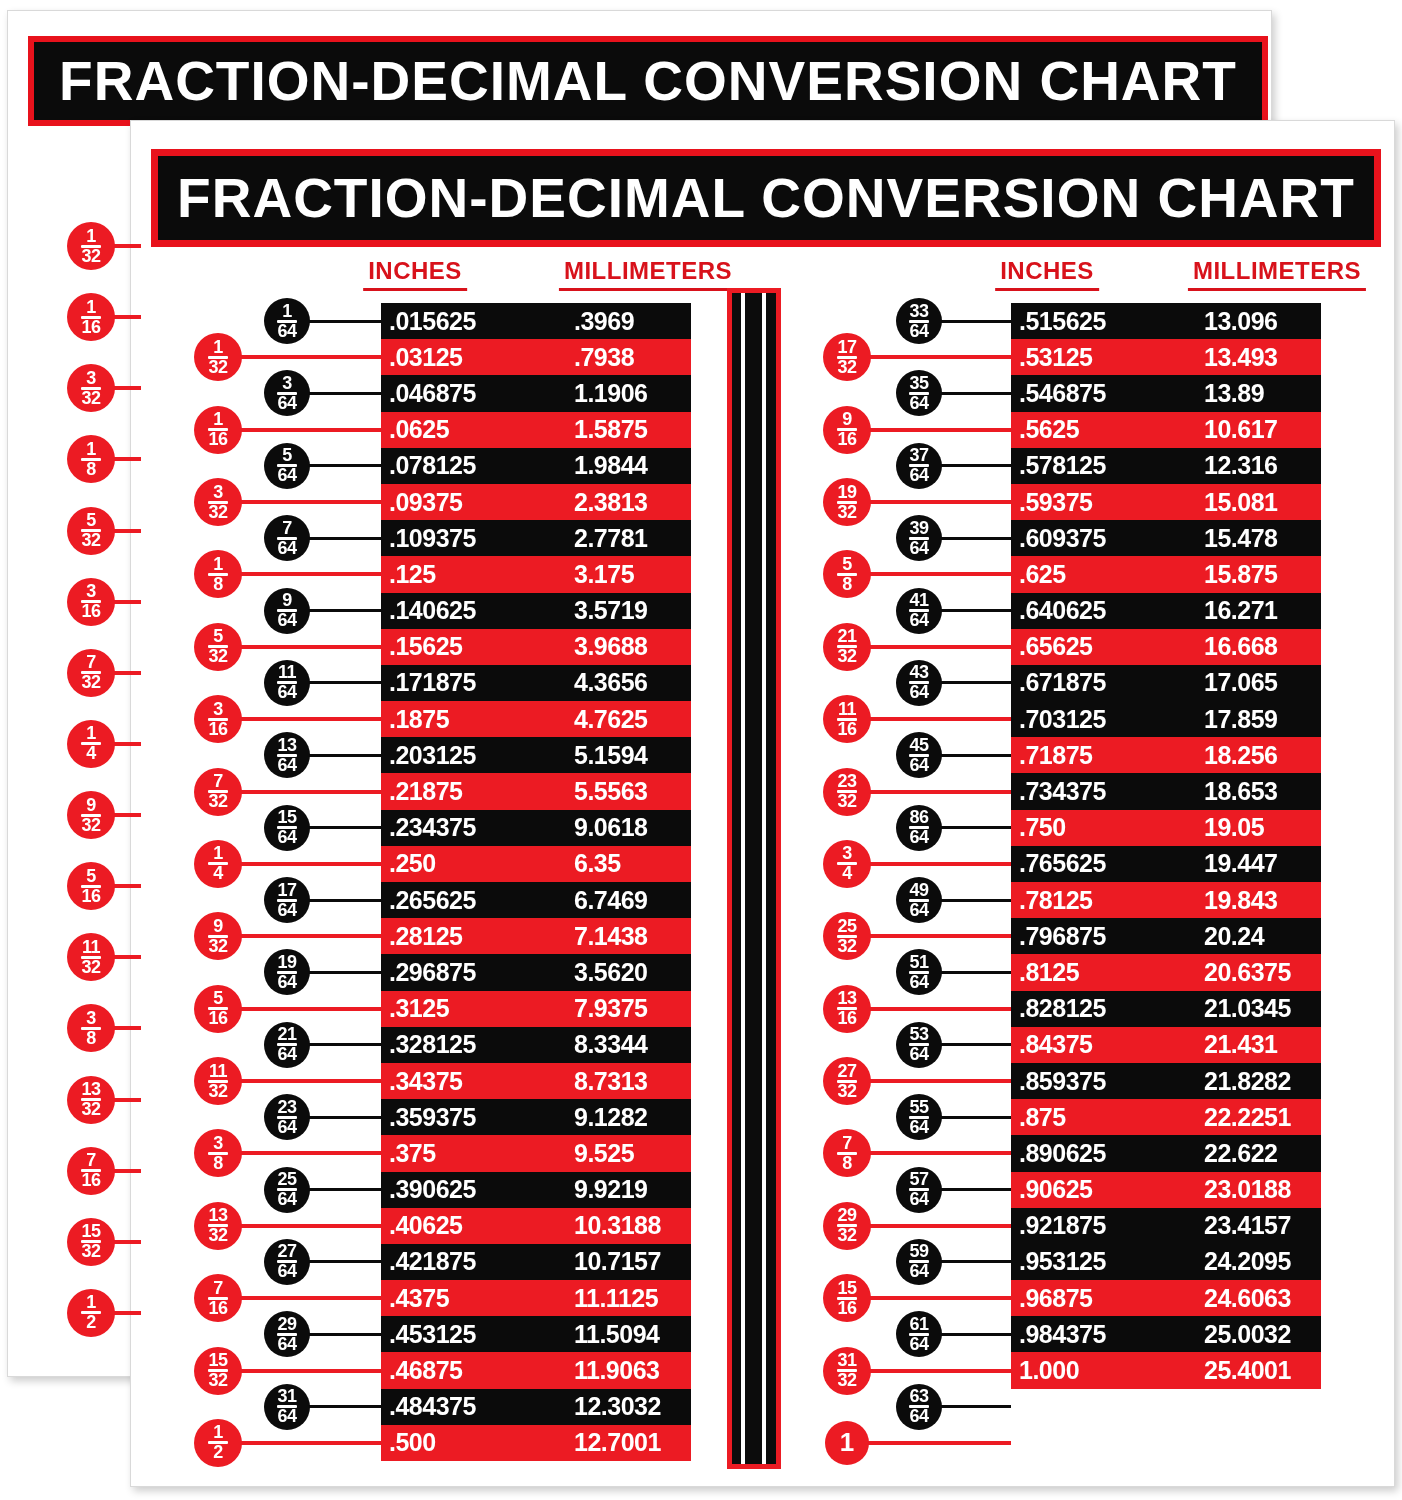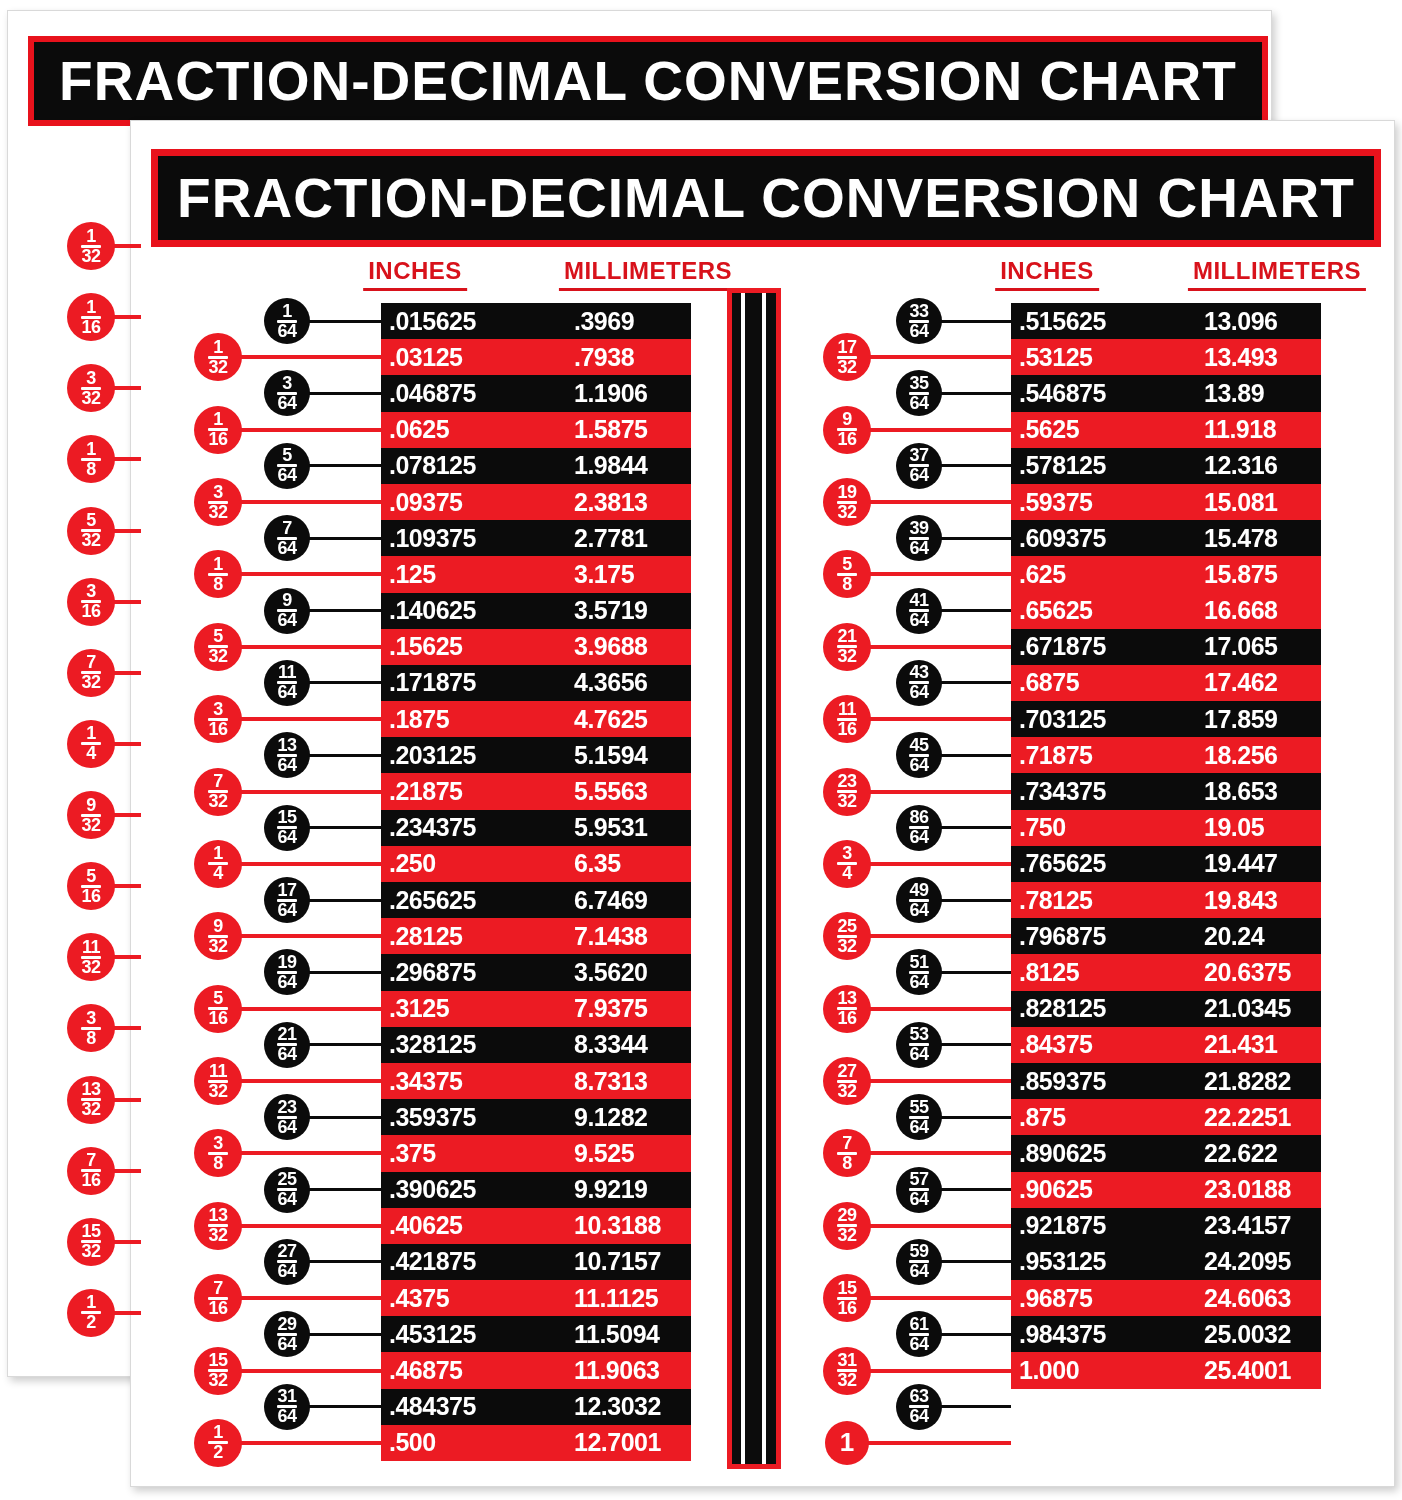--- a/index.html
+++ b/index.html
@@ -219,21 +219,21 @@
         <div class="row black">
           <span class="cell in">.203125</span>
           <span class="cell mm">5.1594</span>
         </div>
         <div class="row red">
           <span class="cell in">.21875</span>
           <span class="cell mm">5.5563</span>
         </div>
         <div class="row black">
           <span class="cell in">.234375</span>
-          <span class="cell mm">5.9531</span>
+          <span class="cell mm">9.0618</span>
         </div>
         <div class="row red">
           <span class="cell in">.250</span>
           <span class="cell mm">6.35</span>
         </div>
         <div class="row black">
           <span class="cell in">.265625</span>
           <span class="cell mm">6.7469</span>
         </div>
         <div class="row red">
@@ -305,49 +305,49 @@
         <div class="row red">
           <span class="cell in">.53125</span>
           <span class="cell mm">13.493</span>
         </div>
         <div class="row black">
           <span class="cell in">.546875</span>
           <span class="cell mm">13.89</span>
         </div>
         <div class="row red">
           <span class="cell in">.5625</span>
-          <span class="cell mm">11.918</span>
+          <span class="cell mm">10.617</span>
         </div>
         <div class="row black">
           <span class="cell in">.578125</span>
           <span class="cell mm">12.316</span>
         </div>
         <div class="row red">
           <span class="cell in">.59375</span>
           <span class="cell mm">15.081</span>
         </div>
         <div class="row black">
           <span class="cell in">.609375</span>
           <span class="cell mm">15.478</span>
         </div>
         <div class="row red">
           <span class="cell in">.625</span>
           <span class="cell mm">15.875</span>
         </div>
+        <div class="row black">
+          <span class="cell in">.640625</span>
+          <span class="cell mm">16.271</span>
+        </div>
         <div class="row red">
           <span class="cell in">.65625</span>
           <span class="cell mm">16.668</span>
         </div>
         <div class="row black">
           <span class="cell in">.671875</span>
           <span class="cell mm">17.065</span>
-        </div>
-        <div class="row red">
-          <span class="cell in">.6875</span>
-          <span class="cell mm">17.462</span>
         </div>
         <div class="row black">
           <span class="cell in">.703125</span>
           <span class="cell mm">17.859</span>
         </div>
         <div class="row red">
           <span class="cell in">.71875</span>
           <span class="cell mm">18.256</span>
         </div>
         <div class="row black">

